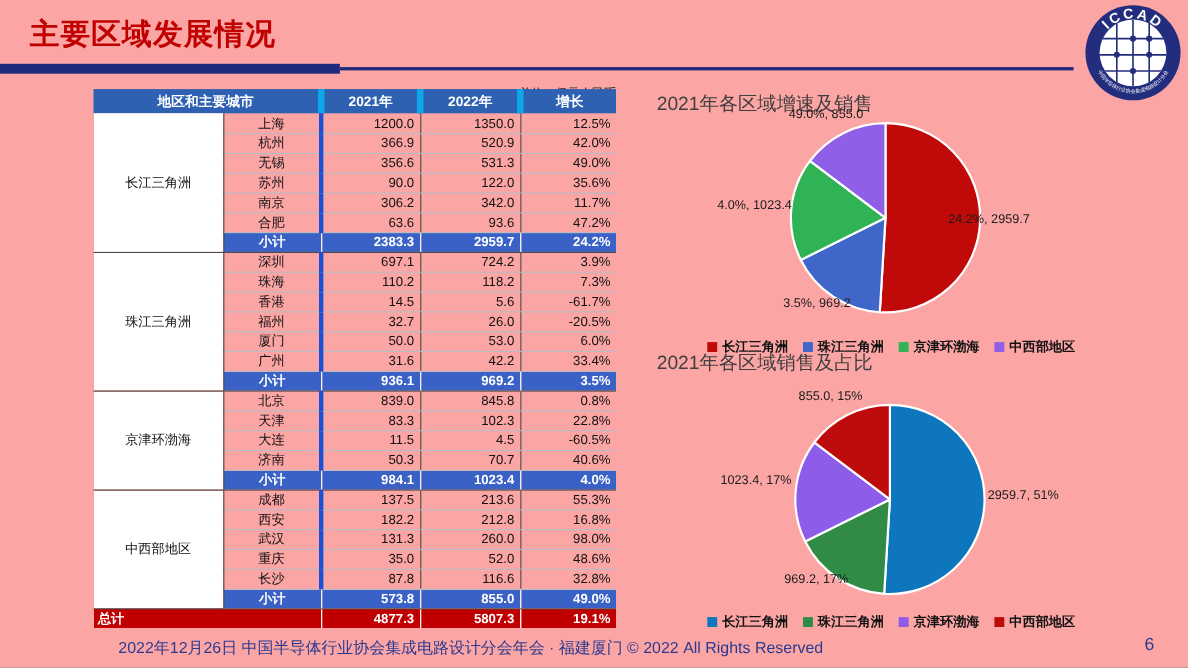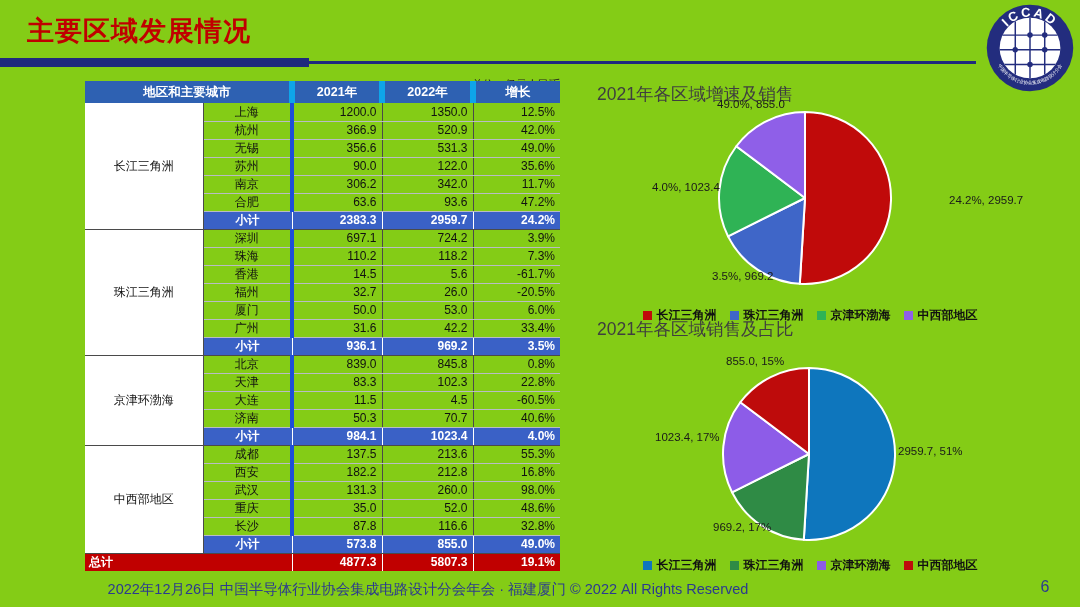--- a/index.html
+++ b/index.html
@@ -1,17 +1,17 @@
 <!DOCTYPE html>
 <html><head>
 <meta charset="utf-8">
 <style>
   html,body{margin:0;padding:0;background:#888;}
   .slide{
-    position:relative; width:1080px; height:607px; background:#84cc16;
+    position:relative; width:1080px; height:607px; background:#fca5a5;
     font-family:"Liberation Sans","DejaVu Sans",sans-serif; overflow:hidden;
   }
   
   .slide-title{
     position:absolute; left:27px; top:13px; font-size:27px; font-weight:bold;
     color:#C00000; letter-spacing:1px;
   }
   .title-bar-thick{position:absolute; left:0; top:58px; width:309px; height:9px; background:#1F2A7D;}
   .title-bar-thin{position:absolute; left:309px; top:61px; width:667px; height:3px; background:#1F2A7D;}
   .logo{position:absolute; left:984px; top:2px; width:92px; height:92px;}
@@ -42,21 +42,21 @@
   .pie{position:absolute; width:176px; height:176px;}
   #pie0{left:717px; top:110px;}
   #pie1{left:721px; top:366px;}
   .pie-label{position:absolute; font-size:11.5px; color:#1a1a1a; white-space:nowrap;}
   .legend{position:absolute; left:560px; width:500px; display:flex; justify-content:center;
      gap:13px; font-size:12px; font-weight:bold; color:#111;}
   #legend0{top:307px;} #legend1{top:557px;}
   .legend-item{display:flex; align-items:center; gap:5px; white-space:nowrap;}
   .swatch{display:inline-block; width:9px; height:9px;}
   
-  .c1-l0{left:949px; top:194px;}
+  .c1-l0{left:862px; top:194px;}
   .c1-l1{left:712px; top:270px;}
   .c1-l2{left:652px; top:181px;}
   .c1-l3{left:717px; top:98px;}
   
   .c2-l0{left:898px; top:445px;}
   .c2-l1{left:713px; top:521px;}
   .c2-l2{left:655px; top:431px;}
   .c2-l3{left:726px; top:355px;}
   
   .footer-text{position:absolute; left:0; top:580px; width:856px; text-align:center;

